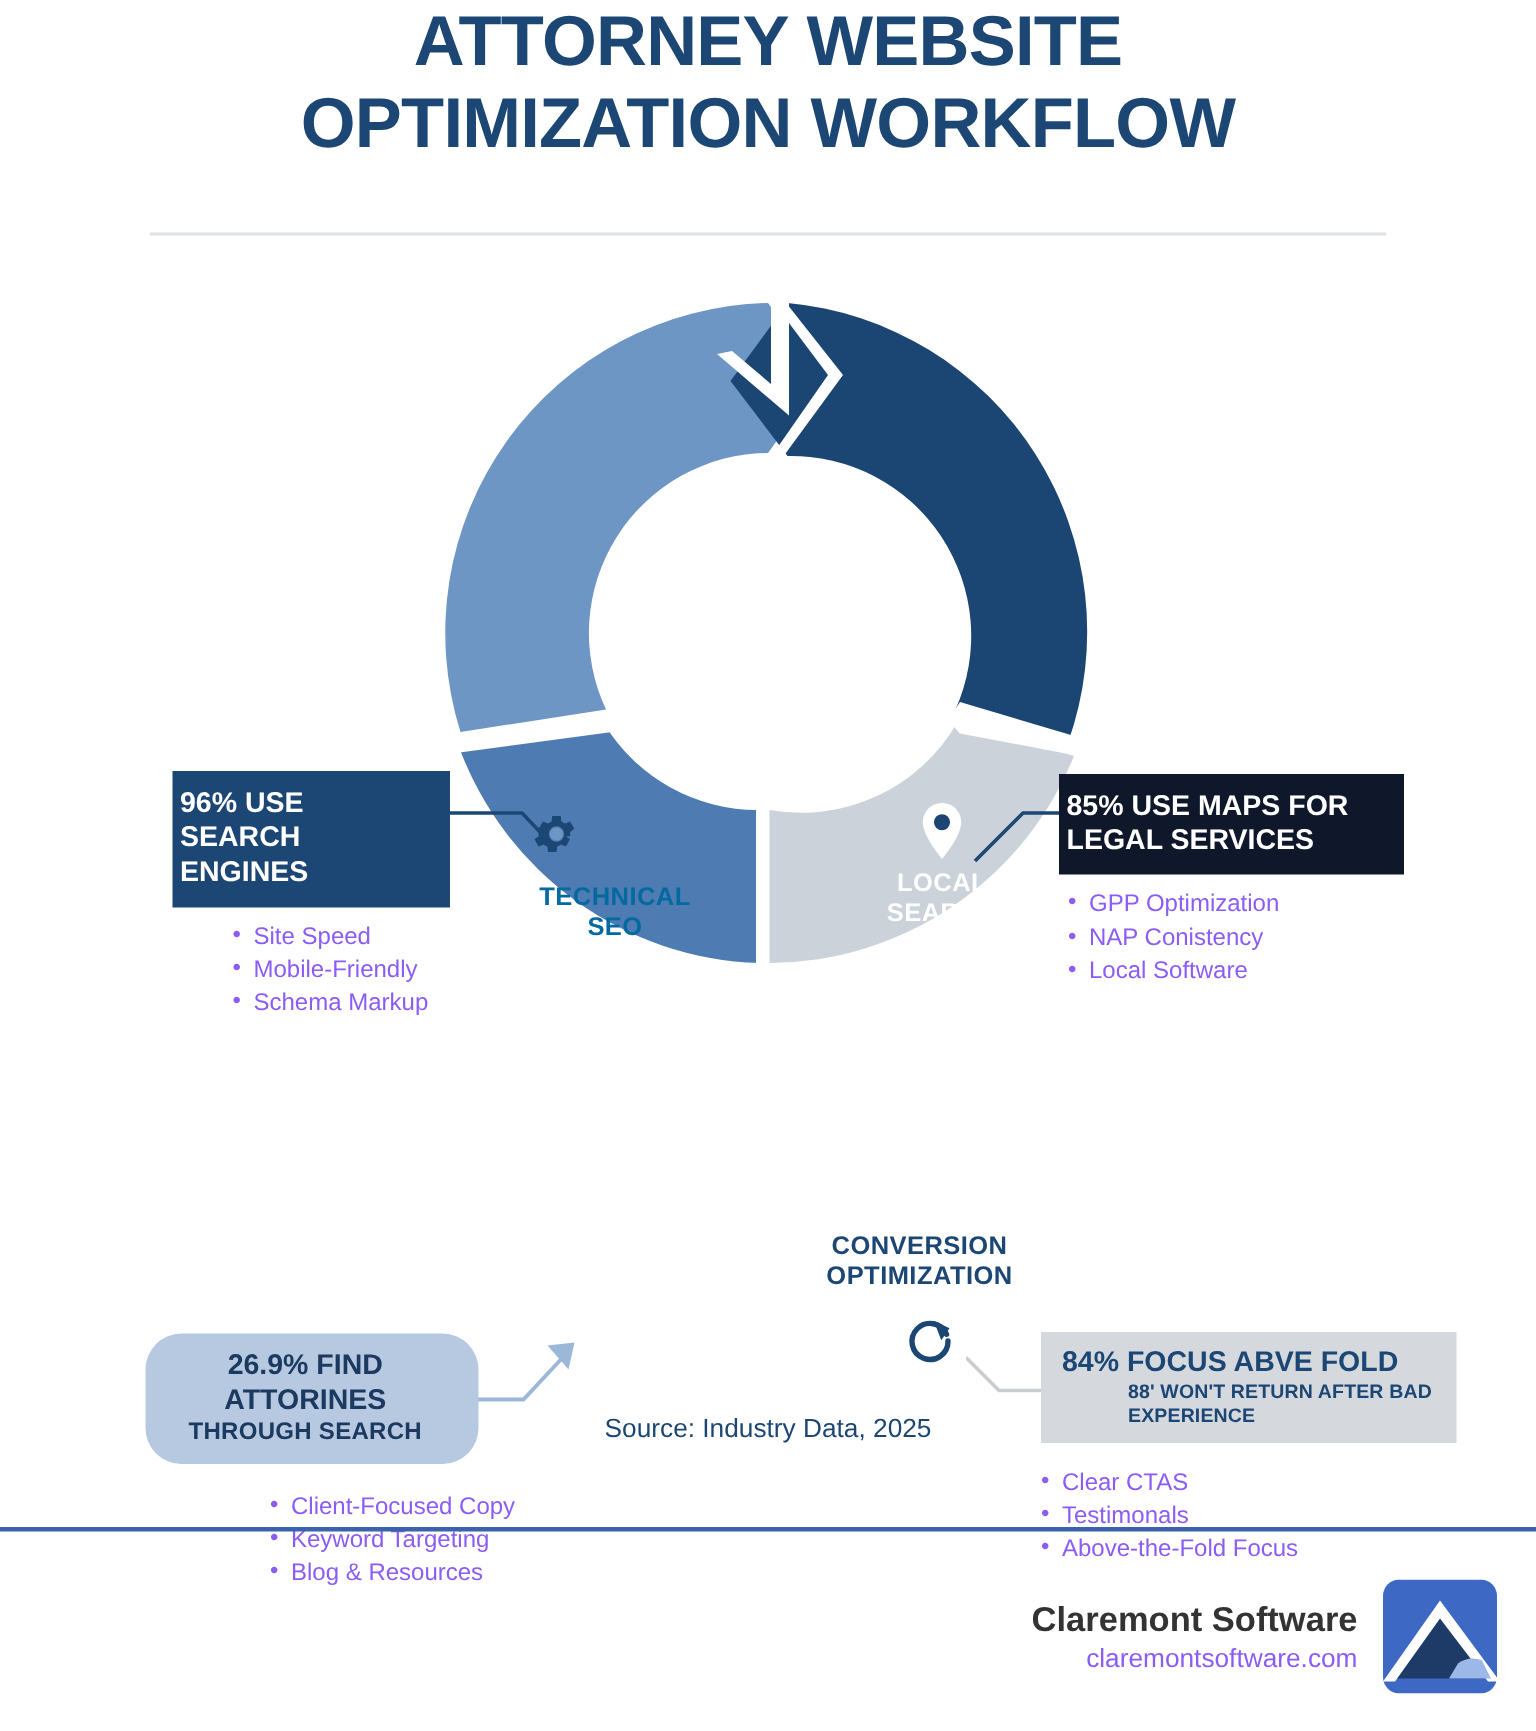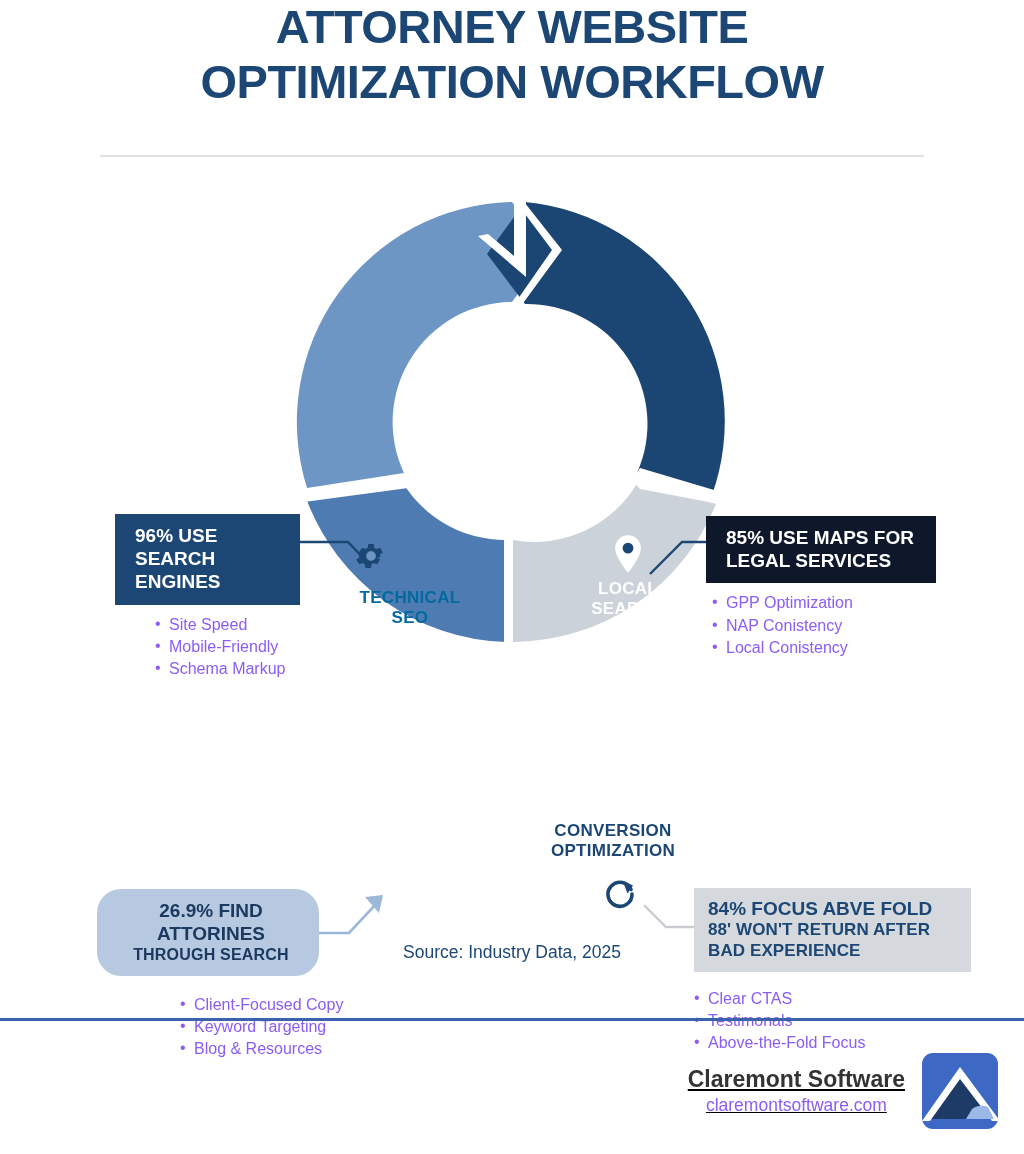--- a/index.html
+++ b/index.html
@@ -61,21 +61,21 @@
   
   .wheel-icon { position: absolute; }
   #icon-gear     { left: 354px; top: 364px; }
   #icon-pin      { left: 614px; top: 360px; }
   #icon-book     { left: 336px; top: 589px; }
   #icon-refresh  { left: 602px; top: 700px; }
 
   
   .callout { position: absolute; }
   .callout-bar {
-    padding: 10px 14px 11px 20px;
+    padding: 10px 14px 11px 5px;
     line-height: 1.22;
   }
   .callout-bar .bar-line { display: block; font-weight: bold; }
   .bar-pct { font-size: 19px; }
   .bar-txt { font-size: 16px; letter-spacing: 0.2px; }
   .callout-bullets {
     margin-top: 9px;
     list-style: none;
   }
   .callout-bullets li {
@@ -113,21 +113,21 @@
     background: #b6c9e0; color: #1c3a60; width: 222px; text-align: center; border-radius: 24px;
   }
   #callout-find-attorneys .callout-bullets { margin-top: 18px; margin-left: 83px; }
 
   
   #callout-above-fold { left: 694px; top: 713px; }
   #callout-above-fold .callout-bar {
     background: #d5d8dc; color: #1c4775; width: 277px;
     padding: 9px 12px 10px 14px;
   }
-  #callout-above-fold .bar-sub { font-size: 17px; font-weight: bold; letter-spacing: 0.1px; display: block; }
+  #callout-above-fold .bar-sub { font-size: 13px; font-weight: bold; letter-spacing: 0.1px; display: block; margin-left: 44px; }
   #callout-above-fold .callout-bullets { margin-top: 16px; margin-left: 0px; }
 
   
   .connector { position: absolute; pointer-events: none; }
   #connector-tl { left: 296px; top: 358px; }
   #connector-tr { left: 648px; top: 355px; }
   #connector-bl { left: 315px; top: 718px; }
   #connector-br { left: 644px; top: 728px; }
 
   
@@ -150,21 +150,21 @@
     background: #3a62ad;
   }
   #footer {
     position: absolute;
     top: 1053px;
     right: 26px;
     display: flex;
     align-items: center;
     gap: 17px;
   }
-  #footer-text { text-align: center; text-decoration: underline; }
+  #footer-text { text-align: right; }
   #brand-name {
     color: #333333;
     font-size: 23px;
     font-weight: bold;
     line-height: 1.25;
   }
   #brand-url {
     color: #8b5cf6;
     font-size: 17.5px;
     line-height: 1.35;
@@ -353,21 +353,21 @@
   </div>
 
   <div class="callout" id="callout-maps">
     <div class="callout-bar">
       <span class="bar-line bar-pct">85% USE MAPS FOR</span>
       <span class="bar-line bar-pct">LEGAL SERVICES</span>
     </div>
     <ul class="callout-bullets">
       <li>GPP Optimization</li>
       <li>NAP Conistency</li>
-      <li>Local Conistency</li>
+      <li>Local Software</li>
     </ul>
   </div>
 
   <div class="callout" id="callout-find-attorneys">
     <div class="callout-bar">
       <span class="bar-line bar-pct">26.9% FIND ATTORINES</span>
       <span class="bar-line bar-txt">THROUGH SEARCH</span>
     </div>
     <ul class="callout-bullets">
       <li>Client-Focused Copy</li>

